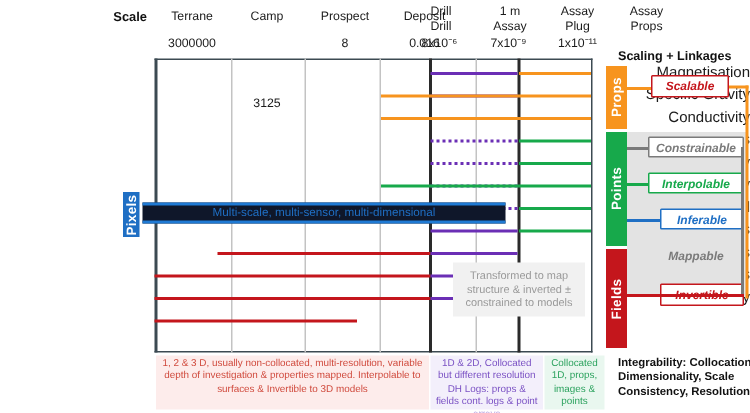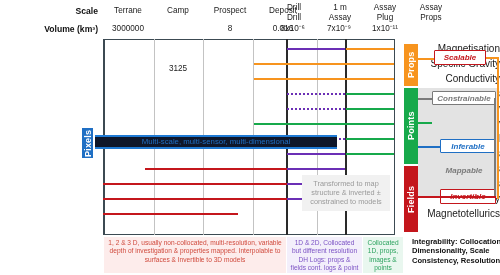--- a/index.html
+++ b/index.html
@@ -69,21 +69,20 @@
   .conn { position:absolute; }
   .footnote { position:absolute; font-size:7.6px; font-weight:bold; color:#111;
               line-height:9.4px; }
 </style>
 </head>
 <body>
 
 <div id="root">
 
   <div class="scale-lbl" style="left:4px;top:6px;width:94px;">Scale</div>
-  <div class="scale-lbl" style="left:0px;top:24px;width:98px;">Volume  (km³)</div>
 
   <div class="hdr norm" style="left:103px;top:6px;width:50px;">Terrane</div>
   <div class="hdr norm" style="left:155px;top:6px;width:46px;">Camp</div>
   <div class="hdr norm" style="left:203px;top:6px;width:54px;">Prospect</div>
   <div class="hdr norm" style="left:258px;top:6px;width:50px;">Deposit</div>
 
   <div class="hdr norm" style="left:270px;top:3px;width:48px;">Drill</div>
   <div class="hdr norm" style="left:270px;top:13px;width:48px;">Drill</div>
 
   <div class="hdr norm" style="left:318px;top:3px;width:44px;">1 m</div>
@@ -107,21 +106,20 @@
   <div class="rowlbl" style="top:59px;">Specific Gravity</div>
   <div class="rowlbl" style="top:74px;">Conductivity</div>
   <div class="rowlbl" style="top:89px;">Structural Fabrics</div>
   <div class="rowlbl" style="top:104px;">Mineralogy</div>
   <div class="rowlbl" style="top:119px;">Geochemistry</div>
   <div class="rowlbl" style="top:134px;">Spectral</div>
   <div class="rowlbl" style="top:149px;">Radiometrics</div>
   <div class="rowlbl" style="top:164px;">Electromagnetics</div>
   <div class="rowlbl" style="top:179px;">Magnetics</div>
   <div class="rowlbl" style="top:194px;">Gravity</div>
-  <div class="rowlbl" style="top:209px;">Magnetotellurics</div>
 
   <div class="gridframe"></div>
   <div class="vline edge" style="left:103px;"></div>
   <div class="vline" style="left:154px;"></div>
   <div class="vline" style="left:203px;"></div>
   <div class="vline" style="left:253px;"></div>
   <div class="vline dark" style="left:286px;"></div>
   <div class="vline" style="left:317px;"></div>
   <div class="vline dark" style="left:345px;"></div>
   <div class="vline edge" style="left:393.5px;"></div>
@@ -168,31 +166,33 @@
 
   <div class="capbox cap-red" style="left:104px;top:237px;width:182px;height:36px;">1, 2 &amp; 3 D, usually non-collocated, multi-resolution, variable depth of investigation &amp; properties mapped. Interpolable to surfaces &amp; Invertible to 3D models</div>
   <div class="capbox cap-pur" style="left:287px;top:237px;width:75px;height:36px;">1D &amp; 2D, Collocated but different resolution DH Logs: props &amp; fields cont. logs &amp; point arrays</div>
   <div class="capbox cap-grn" style="left:363px;top:237px;width:40px;height:36px;">Collocated 1D, props, images &amp; points</div>
 
   <div class="vtab pixels" style="left:82px;top:128px;width:11px;height:30px;">Pixels</div>
   <div class="vtab props" style="left:404px;top:44px;width:14px;height:42px;">Props</div>
   <div class="vtab points" style="left:404px;top:88px;width:14px;height:76px;">Points</div>
   <div class="vtab fields" style="left:404px;top:166px;width:14px;height:66px;">Fields</div>
 
+  <div class="legend-title" style="left:412px;top:32px;">Scaling + Linkages</div>
 
   <div class="greypanel" style="left:418px;top:88px;width:80px;height:110px;"></div>
 
   <div class="conn" style="left:418px;top:58px;width:16px;height:2px;background:#f7941e;"></div>
   <div class="conn" style="left:418px;top:98px;width:14px;height:2px;background:#7a7a7a;"></div>
   <div class="conn" style="left:418px;top:122px;width:14px;height:2px;background:#17a94b;"></div>
   <div class="conn" style="left:418px;top:146px;width:22px;height:2px;background:#1f6fc4;"></div>
   <div class="conn" style="left:418px;top:196px;width:22px;height:2px;background:#c4161c;"></div>
 
   <div class="lchip scalable" style="left:434px;top:50px;width:52px;height:15px;">Scalable</div>
   <div class="lchip constrainable" style="left:432px;top:91px;width:64px;height:14px;">Constrainable</div>
+  <div class="lchip interpolable" style="left:432px;top:115px;width:64px;height:14px;">Interpolable</div>
   <div class="lchip inferable" style="left:440px;top:139px;width:56px;height:14px;">Inferable</div>
   <div class="lchip mappable" style="left:432px;top:163px;width:64px;height:14px;">Mappable</div>
   <div class="lchip invertible" style="left:440px;top:189px;width:56px;height:15px;">Invertible</div>
 
   <div class="conn" style="left:486px;top:57px;width:13px;height:2px;background:#f7941e;"></div>
   <div class="conn" style="left:497px;top:57px;width:2px;height:142px;background:#f7941e;"></div>
   <div class="conn" style="left:494px;top:98px;width:2px;height:100px;background:#7a7a7a;"></div>
   <div class="conn" style="left:440px;top:196px;width:56px;height:2px;background:#c4161c;"></div>
 
   <div class="footnote" style="left:412px;top:237px;width:92px;">Integrability: Collocation, Dimensionality, Scale Consistency, Resolution</div>

